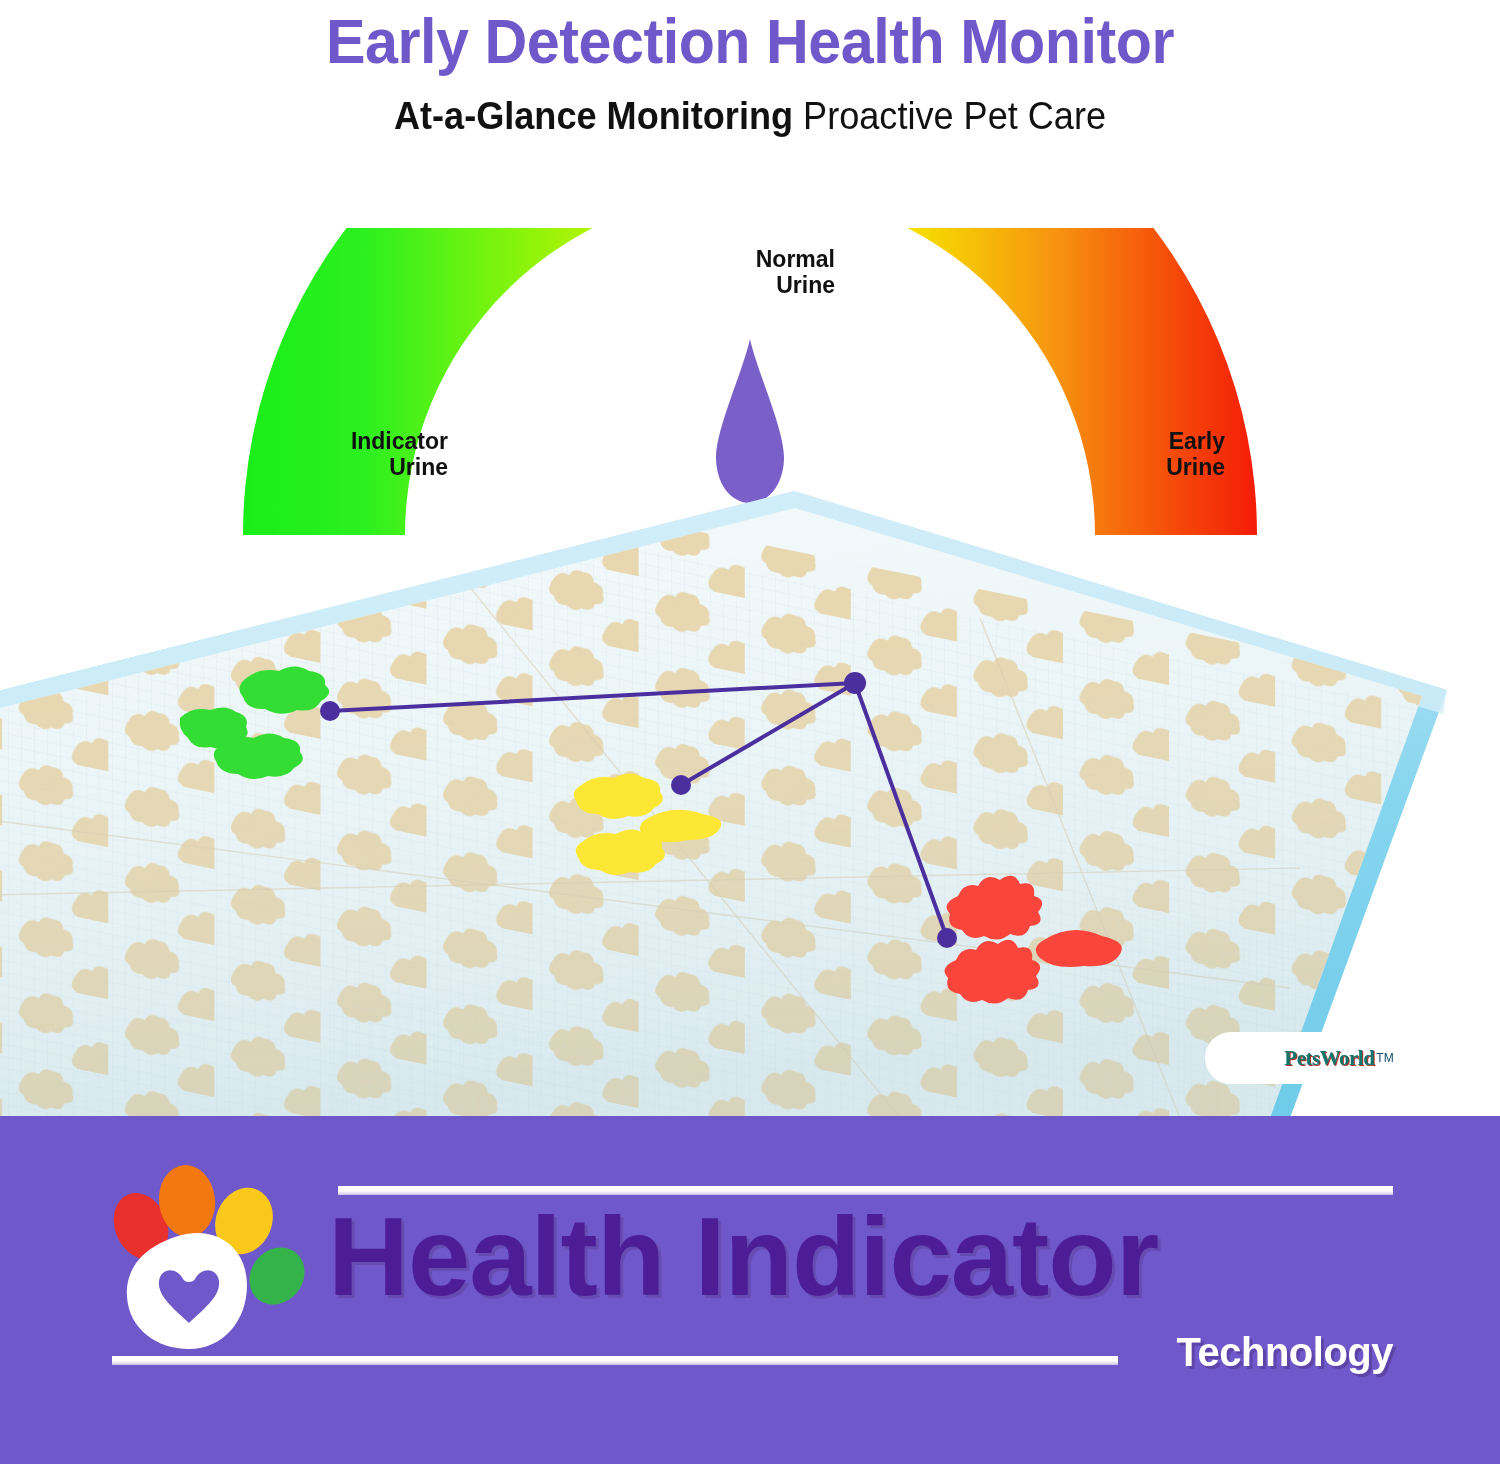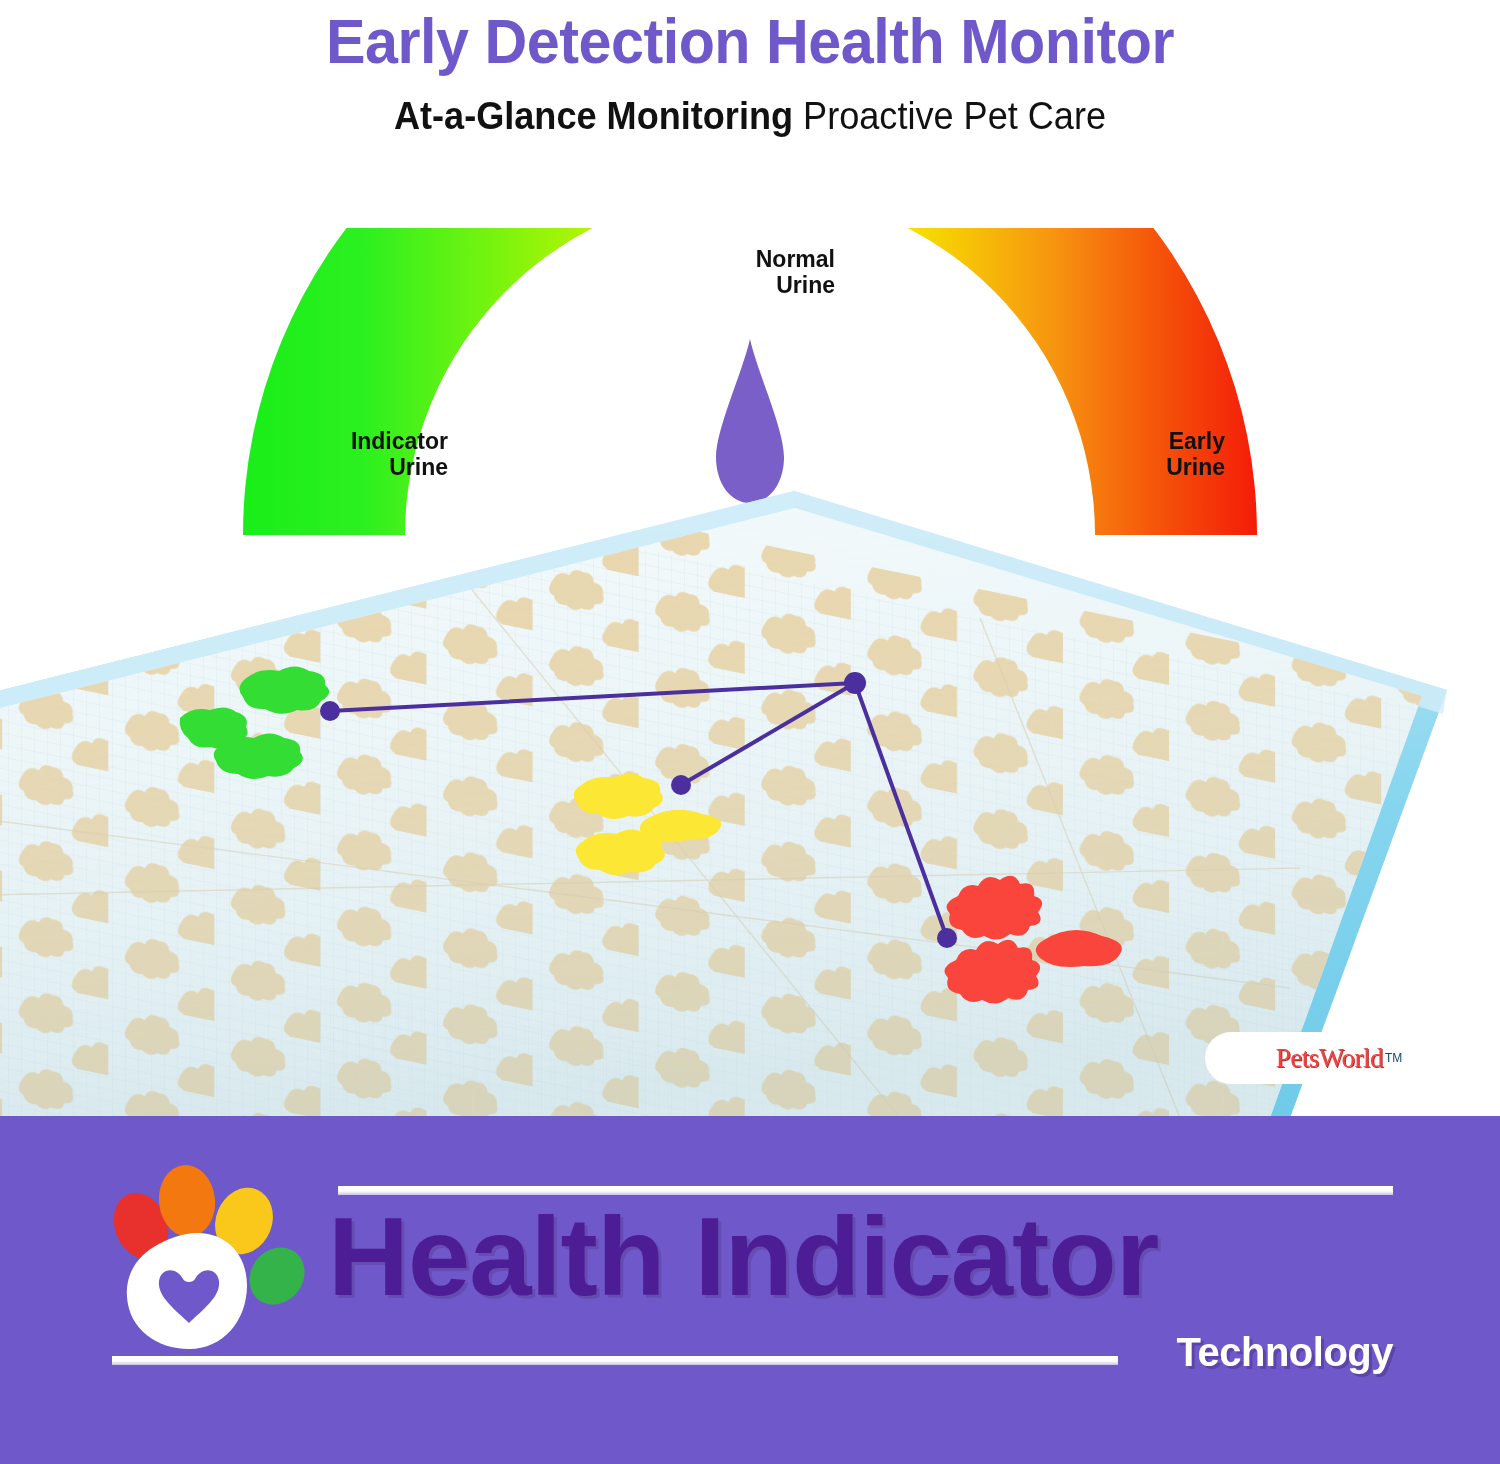--- a/index.html
+++ b/index.html
@@ -47,22 +47,22 @@
   .pad-area { position:absolute; left:0; top:468px; width:1500px; height:650px; overflow:hidden; }
   .pad-area svg { display:block; }
 
   
   .petsworld {
     position:absolute; left:1205px; top:1032px;
     width:268px; height:52px; background:#ffffff;
     border-radius:26px; display:flex; align-items:center; justify-content:center;
   }
   .pw-text {
-    font-family:"Liberation Serif", serif; font-weight:normal;
-    font-size:27px; color:#ef4444; letter-spacing:-0.5px;
+    font-family:"Liberation Serif", serif; font-weight:bold;
+    font-size:21px; color:#0f766e; letter-spacing:-0.5px;
     text-shadow:1px 1px 0 #b8312b;
   }
   .pw-tm { font-size:12px; vertical-align:super; color:#0c4a6e; margin-left:2px; }
 
   
   .banner {
     position:absolute; left:0; top:1116px; width:1500px; height:348px;
     background:#6f58c9;
   }
   .paw { position:absolute; left:105px; top:1163px; width:215px; height:190px; }

